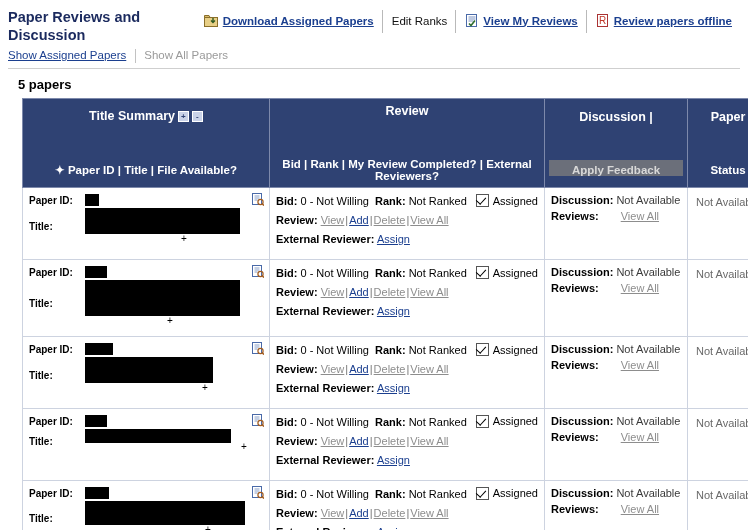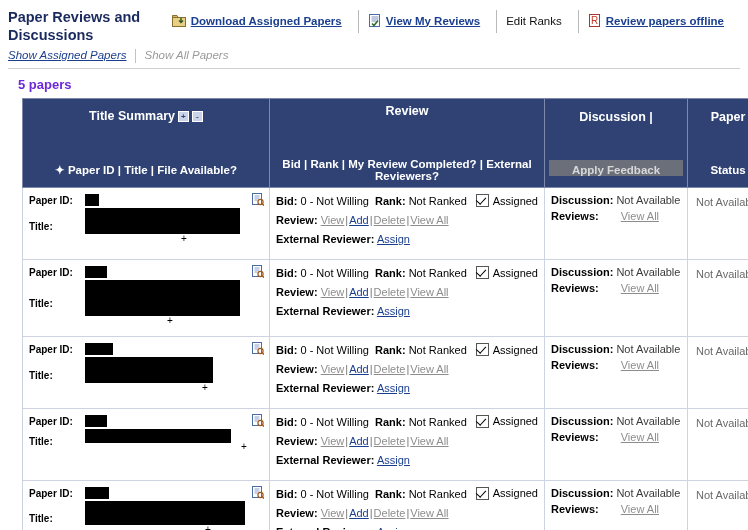--- a/index.html
+++ b/index.html
@@ -36,21 +36,21 @@
     padding-top: 2px;
   }
   .toolbar {
     display: flex;
     align-items: stretch;
     margin-top: 4px;
   }
   .toolbar-item {
     display: flex;
     align-items: center;
-    padding: 4px 16px 6px 9px;
+    padding: 4px 8px 6px 9px;
     border-right: 1px solid #b9b9b9;
     white-space: nowrap;
   }
   .toolbar-item:last-child { border-right: none; }
   .toolbar-link {
     color: #1b3f8f;
     text-decoration: underline;
     font-size: 11.5px;
     font-weight: bold;
     cursor: pointer;
@@ -72,21 +72,20 @@
     display: flex;
     align-items: center;
     padding: 5px 8px 3px 8px;
     font-size: 11.5px;
   }
   .subnav-item {
     padding: 0 9px 2px 0;
     border-right: 1px solid #c2c2c2;
     margin-right: 8px;
     white-space: nowrap;
-    font-style: italic;
   }
   .subnav-item:last-child { border-right: none; }
   .subnav a {
     color: #1b3f8f;
     text-decoration: underline;
     cursor: pointer;
   }
   .subnav .disabled {
     color: #9a9a9a;
     text-decoration: none;
@@ -99,21 +98,21 @@
     border: none;
     border-top: 1px solid #cfcfcf;
     margin: 2px 8px 0 8px;
   }
 
   
   .count-line {
     padding: 8px 0 6px 18px;
     font-size: 13px;
     font-weight: bold;
-    color: #6d28d9;
+    color: #000000;
   }
 
   
   .grid {
     width: 700px;
     margin: 0 0 0 22px;
     border-collapse: collapse;
     table-layout: fixed;
   }
   .grid th {
@@ -250,48 +249,48 @@
   }
 </style>
 </head>
 <body>
 
 <div class="page">
 
   <div class="header">
     <div class="page-title">
       <span>Paper Reviews and</span><br>
-      <span>Discussions</span>
+      <span>Discussion</span>
     </div>
 
     <div class="toolbar">
       <div class="toolbar-item">
         <span class="ico">
           <svg width="14" height="13" viewBox="0 0 14 13">
             <rect x="0.5" y="3.5" width="13" height="9" fill="#e8cf86" stroke="#8a6f2a"></rect>
             <path d="M0.5 3.5 L0.5 1.5 L5 1.5 L6.2 3.5 Z" fill="#d9ba6a" stroke="#8a6f2a"></path>
             <path d="M9 4 v4 M7 6.5 l2 2 l2 -2" stroke="#2f5a22" stroke-width="1.4" fill="none"></path>
           </svg>
         </span>
         <span class="toolbar-link">Download Assigned Papers</span>
       </div>
 
       <div class="toolbar-item">
+        <span class="toolbar-link plain">Edit Ranks</span>
+      </div>
+
+      <div class="toolbar-item">
         <span class="ico">
           <svg width="13" height="13" viewBox="0 0 13 13">
             <rect x="1.5" y="0.5" width="10" height="12" fill="#ffffff" stroke="#4a6aa8"></rect>
             <path d="M3.5 3 h7 M3.5 5 h7 M3.5 7 h5" stroke="#7d93c0" stroke-width="1"></path>
             <path d="M4 9.5 l2 2 l4 -5" stroke="#2f6e2f" stroke-width="1.6" fill="none"></path>
           </svg>
         </span>
         <span class="toolbar-link">View My Reviews</span>
-      </div>
-
-      <div class="toolbar-item">
-        <span class="toolbar-link plain">Edit Ranks</span>
       </div>
 
       <div class="toolbar-item">
         <span class="ico">
           <svg width="13" height="13" viewBox="0 0 13 13">
             <rect x="1.5" y="0.5" width="10" height="12" fill="#ffffff" stroke="#a33"></rect>
             <text x="6.5" y="10" font-size="10" font-family="Liberation Sans" fill="#c0392b" text-anchor="middle">R</text>
           </svg>
         </span>
         <span class="toolbar-link">Review papers offline</span>

